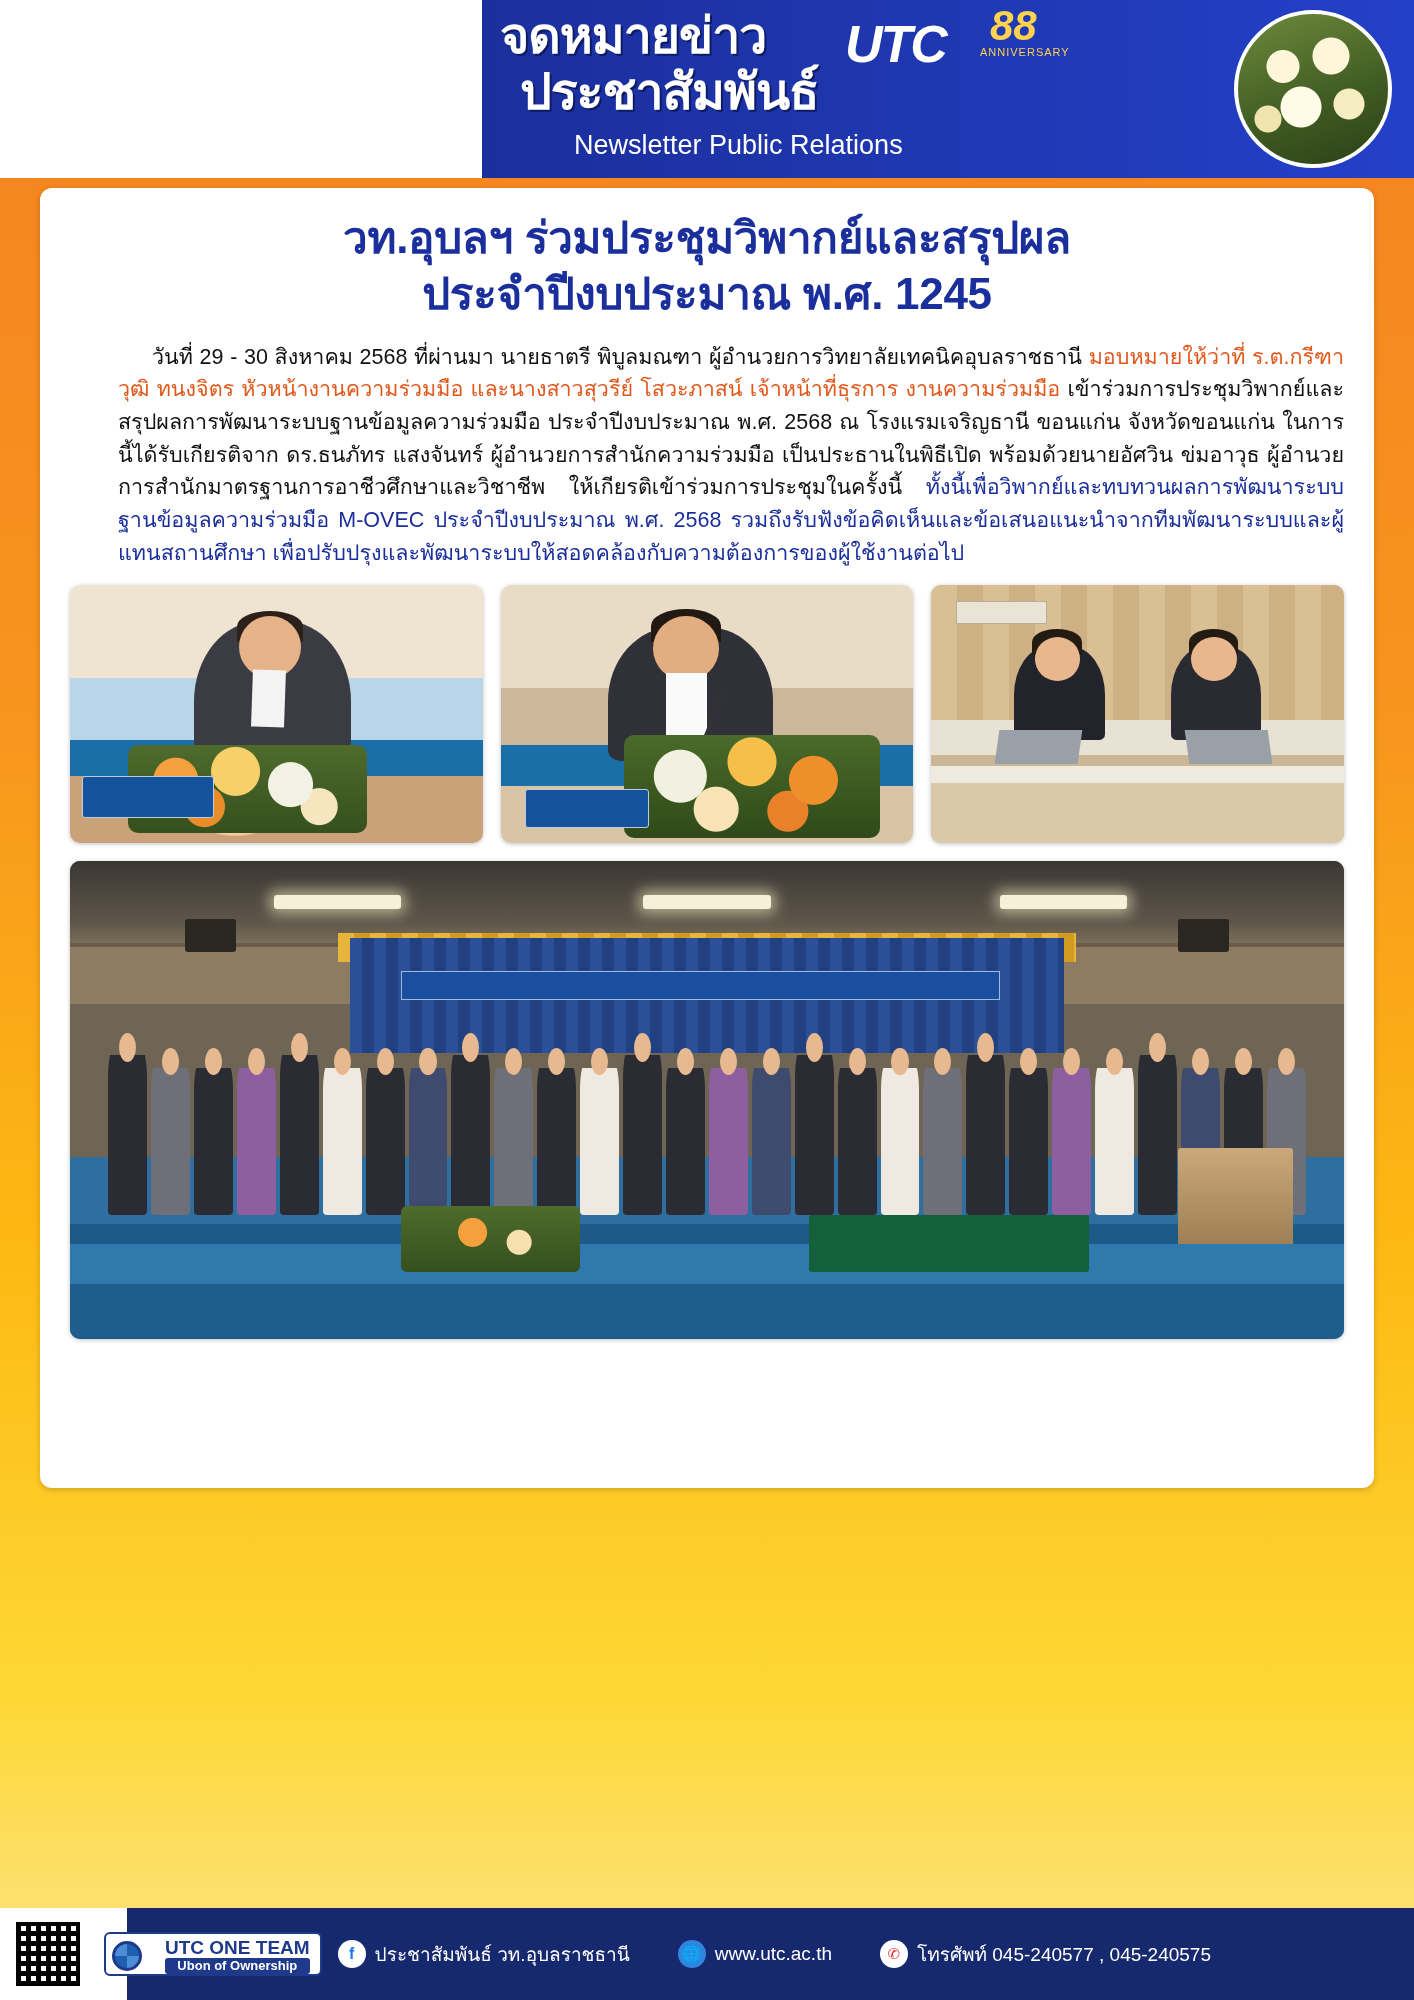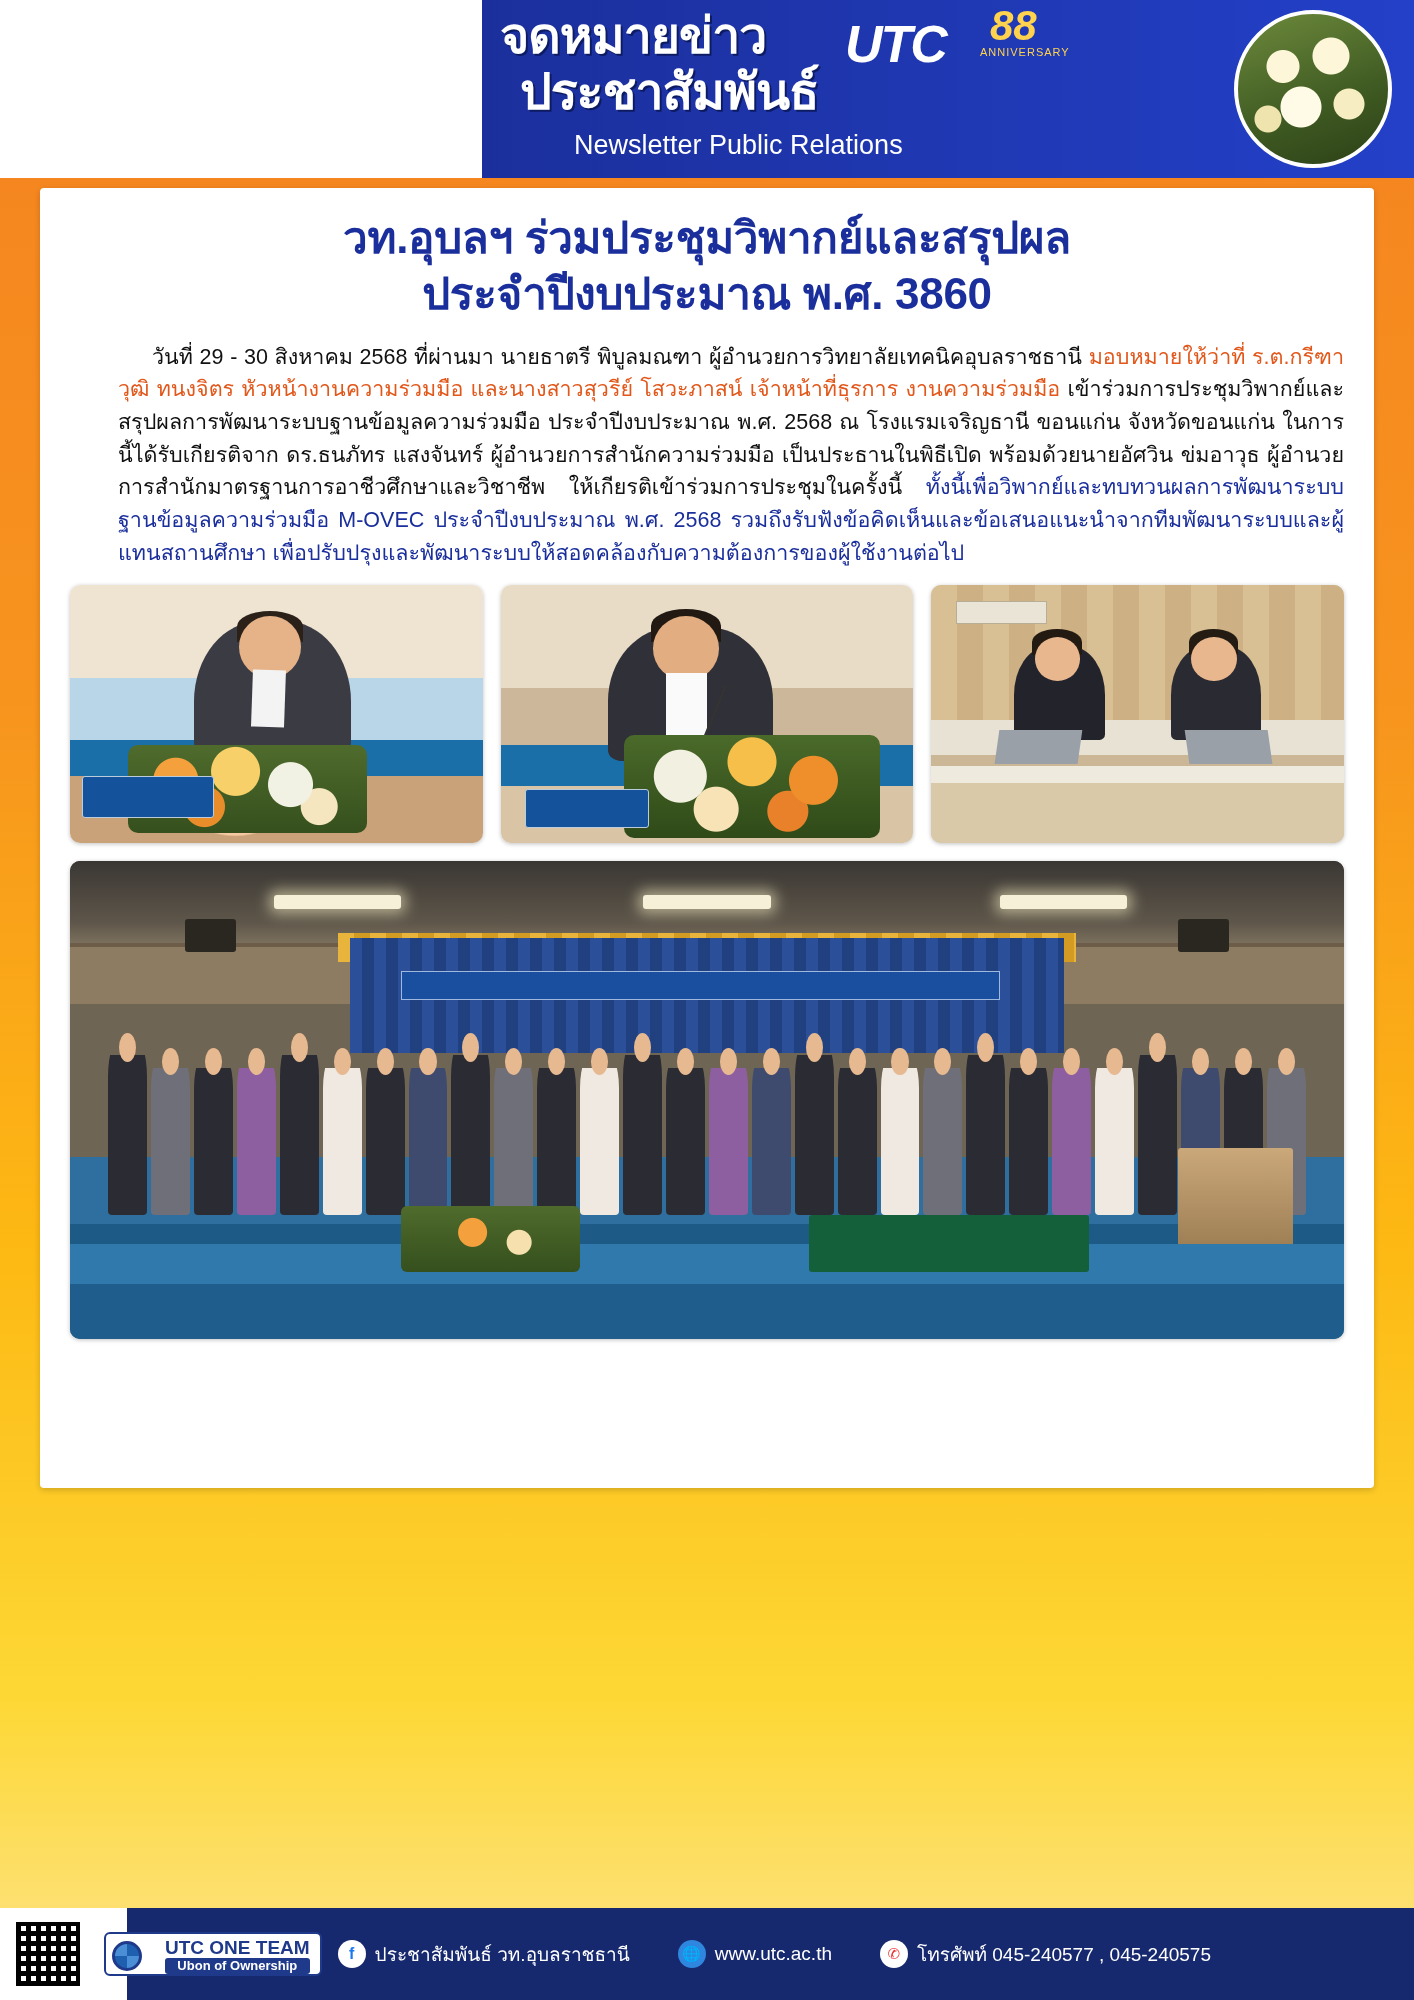--- a/index.html
+++ b/index.html
@@ -116,21 +116,21 @@
       radial-gradient(circle at 74% 60%, #f6eec2 0 15px, transparent 16px),
       radial-gradient(circle at 20% 70%, #efe4ae 0 13px, transparent 14px),
       linear-gradient(160deg,#6d8a3c 0%,#3f5a22 60%,#2c4016 100%);
     overflow:hidden;
   }
 
   
   .card {
     position:absolute; left:40px; top:188px; width:1334px; height:1300px;
     background:#ffffff;
-    border-radius:4px;
+    border-radius:12px;
     box-shadow:0 2px 6px rgba(0,0,0,.18);
     padding: 22px 30px;
   }
   .headline {
     text-align:center;
     color:#1b2f9c;
     font-weight:bold;
     font-size:44px;
     line-height:1.28;
     letter-spacing:-.3px;
@@ -408,21 +408,21 @@
     <div class="utc-88">88</div>
     <div class="utc-anniv">ANNIVERSARY</div>
     <div class="flower-circle"></div>
   </div>
 </div>
 
 <div class="card">
 
   <div class="headline">
     <div>วท.อุบลฯ ร่วมประชุมวิพากย์และสรุปผล</div>
-    <div>ประจำปีงบประมาณ พ.ศ. 3860</div>
+    <div>ประจำปีงบประมาณ พ.ศ. 1245</div>
   </div>
 
   <div class="body-text">
     <span class="indent"></span><span>วันที่ 29 - 30 สิงหาคม 2568 ที่ผ่านมา นายธาตรี พิบูลมณฑา ผู้อำนวยการวิทยาลัยเทคนิคอุบลราชธานี </span><span class="hl-orange">มอบหมายให้ว่าที่ ร.ต.กรีฑาวุฒิ ทนงจิตร หัวหน้างานความร่วมมือ และนางสาวสุวรีย์ โสวะภาสน์ เจ้าหน้าที่ธุรการ งานความร่วมมือ</span><span> เข้าร่วมการประชุมวิพากย์และสรุปผลการพัฒนาระบบฐานข้อมูลความร่วมมือ ประจำปีงบประมาณ พ.ศ. 2568 ณ โรงแรมเจริญธานี ขอนแก่น จังหวัดขอนแก่น ในการนี้ได้รับเกียรติจาก ดร.ธนภัทร แสงจันทร์ ผู้อำนวยการสำนักความร่วมมือ เป็นประธานในพิธีเปิด พร้อมด้วยนายอัศวิน ข่มอาวุธ ผู้อำนวยการสำนักมาตรฐานการอาชีวศึกษาและวิชาชีพ ให้เกียรติเข้าร่วมการประชุมในครั้งนี้ </span><span class="hl-blue">ทั้งนี้เพื่อวิพากย์และทบทวนผลการพัฒนาระบบฐานข้อมูลความร่วมมือ M-OVEC ประจำปีงบประมาณ พ.ศ. 2568 รวมถึงรับฟังข้อคิดเห็นและข้อเสนอแนะนำจากทีมพัฒนาระบบและผู้แทนสถานศึกษา เพื่อปรับปรุงและพัฒนาระบบให้สอดคล้องกับความต้องการของผู้ใช้งานต่อไป</span>
   </div>
 
   <div class="photo-row">
     <div class="photo p1">
       <div class="person"></div>
       <div class="hair"></div>

